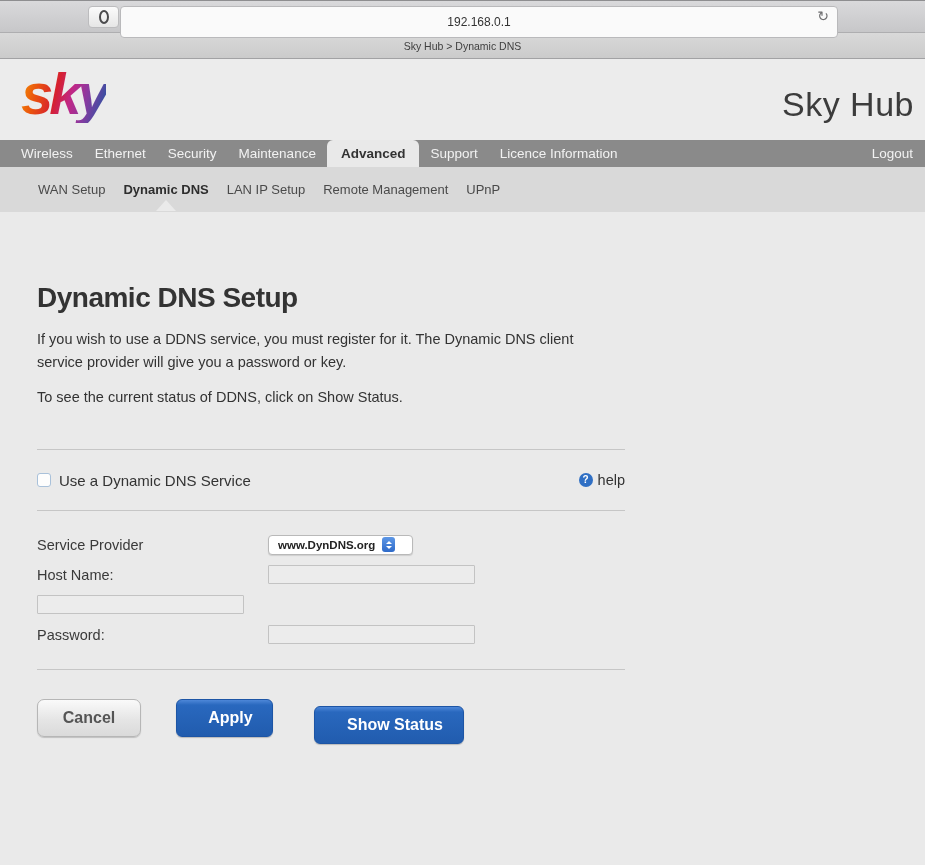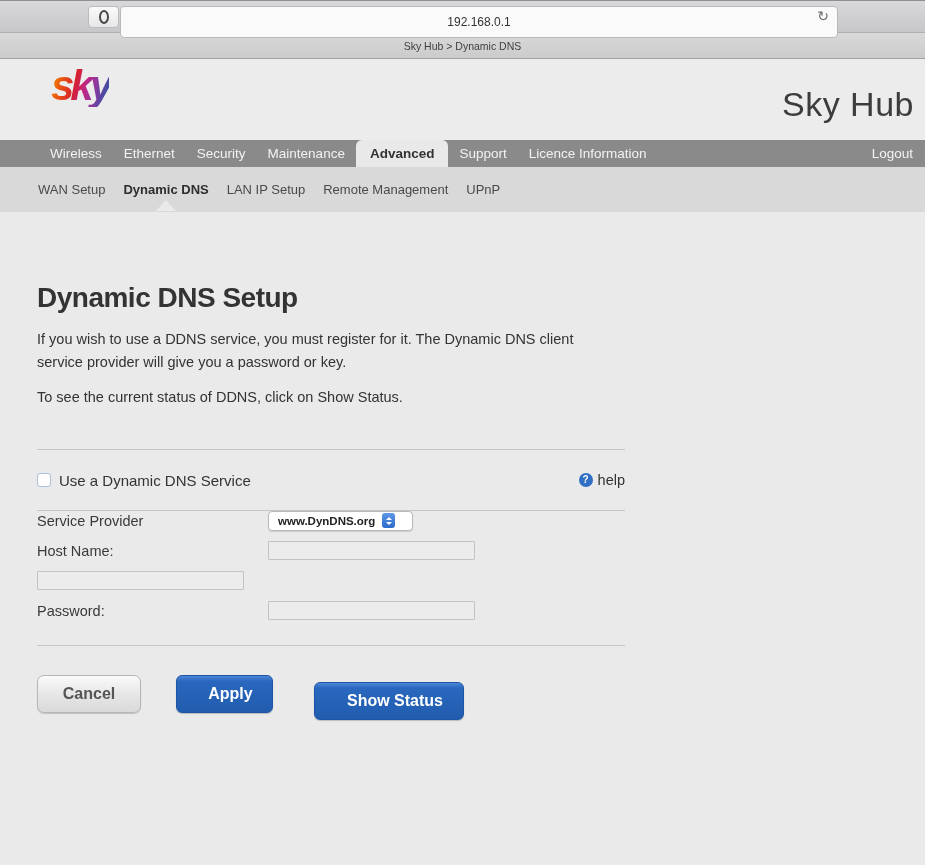--- a/index.html
+++ b/index.html
@@ -35,36 +35,36 @@
   .browser-tabbar {
     height: 26px; background: linear-gradient(#d9d9d9, #cbcbcb);
     border-bottom: 1px solid #a2a2a4;
     display: flex; align-items: center; justify-content: center;
   }
   .tab-title { font-size: 10.5px; color: #3f3f3f; }
 
   
   .site-header { position: relative; height: 81px; background: #ececec; }
   .sky-logo {
-    position: absolute; left: 51px; top: 6px;
-    font-size: 42px; font-weight: bold; font-style: italic;
+    position: absolute; left: 21px; top: 6px;
+    font-size: 58px; font-weight: bold; font-style: italic;
     letter-spacing: -4px; line-height: 1;
     background: linear-gradient(105deg, #f59b00 0%, #ea530e 22%, #d6202f 42%, #c02787 58%, #8a3aa0 74%, #2f52a2 95%);
     -webkit-background-clip: text; background-clip: text;
     -webkit-text-fill-color: transparent; color: #d6202f;
   }
   .hub-title {
     position: absolute; right: 11px; top: 26px;
     font-size: 34px; font-weight: 400; color: #3c3c3c; letter-spacing: 0.5px;
   }
 
   
   .main-nav {
     height: 27px; background: #8a8a8a;
-    display: flex; align-items: stretch; padding-left: 39px;
+    display: flex; align-items: stretch; padding-left: 10px;
   }
   .nav-item {
     font-size: 13.5px; color: #f2f2f2; line-height: 27px;
     padding: 0 11px; cursor: pointer; white-space: nowrap;
   }
   .nav-item.active {
     background: #e9e9e9; color: #333; font-weight: bold;
     border-radius: 6px 6px 0 0; padding: 0 14px;
   }
   .nav-logout { margin-left: auto; padding-right: 12px; }
@@ -104,21 +104,21 @@
     border: 1.5px solid #a9c1da; border-radius: 3px; cursor: pointer;
   }
   .checkbox-label { margin-left: 8px; font-size: 15px; color: #333; }
   .help-group { margin-left: auto; display: flex; align-items: center; cursor: pointer; }
   .help-icon {
     width: 14px; height: 14px; border-radius: 50%; background: #2f6fc4;
     color: #fff; font-size: 10px; font-weight: bold; line-height: 14px; text-align: center;
   }
   .help-label { margin-left: 5px; font-size: 14.5px; color: #333; }
 
-  .form { }
+  .form { margin-top: 24px; }
   .form-row { display: flex; align-items: center; margin-bottom: 11px; height: 19px; }
   .form-label { width: 231px; font-size: 14.5px; color: #3a3a3a; }
   .select-box {
     display: inline-flex; align-items: center; height: 20px;
     background: #fff; border: 1px solid #b9b9b9; border-radius: 4px;
     padding: 0 17px 0 9px; box-shadow: 0 1px 1px rgba(0,0,0,0.12); cursor: pointer;
   }
   .select-value { font-size: 11.5px; font-weight: bold; color: #222; }
   .select-stepper {
     margin-left: 7px; width: 13px; height: 15px; border-radius: 3px;

